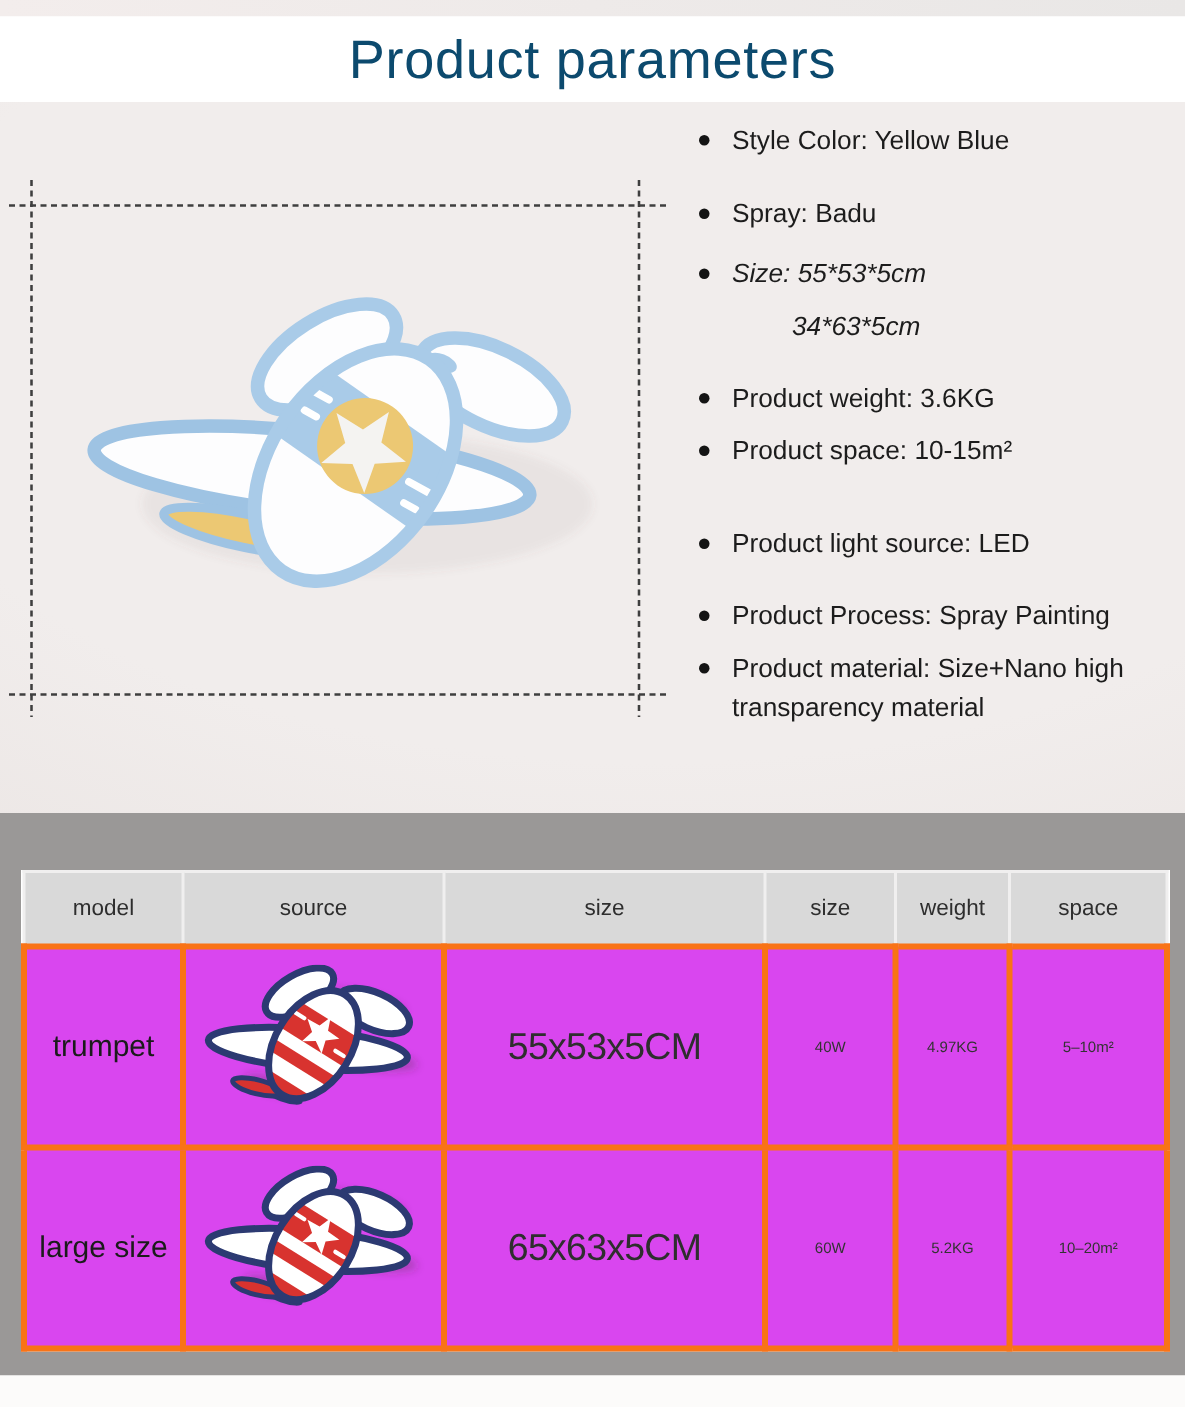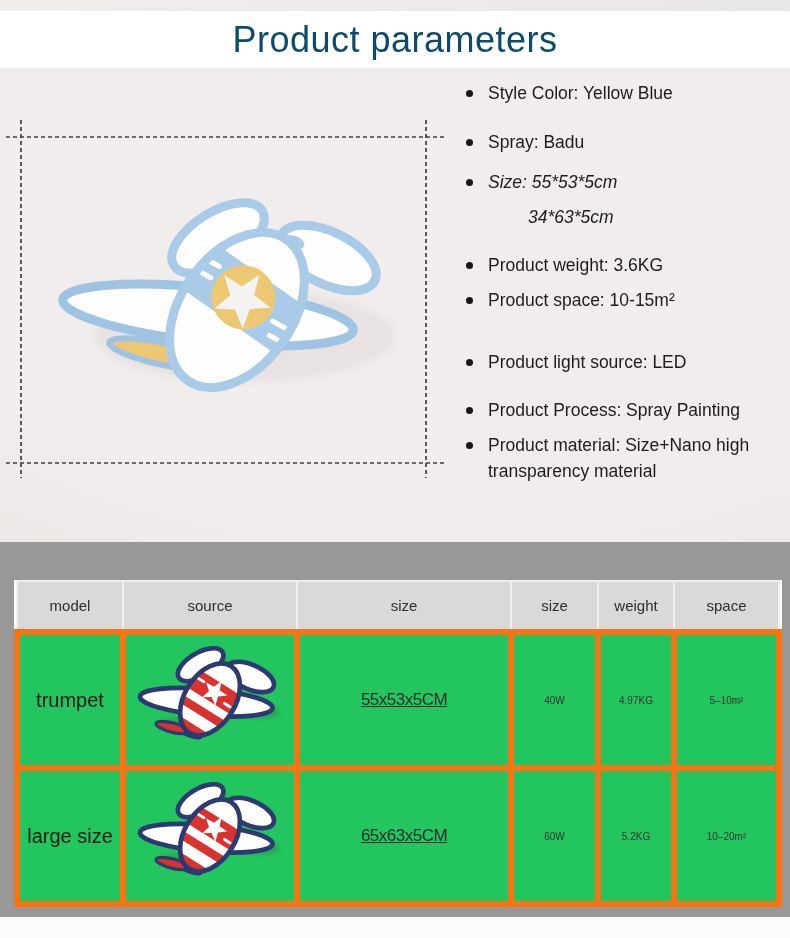--- a/index.html
+++ b/index.html
@@ -22,24 +22,24 @@
   .mb-a{margin-bottom:23px;} .mb-b{margin-bottom:14px;} .mb-c{margin-bottom:22px;font-style:italic;}
   .mb-d{margin-bottom:0;}  .mb-e{margin-bottom:9px;}  .mb-f{margin-bottom:36px;}
   .mb-g{margin-bottom:22px;} .mb-h{margin-bottom:9px;}
   .spec-sub{display:block;margin-top:9px;padding-left:40px;}
 
   .band{position:absolute;top:542px;left:0;width:790px;height:375px;background:#9a9897;}
   .spec-table{position:absolute;left:14px;top:38px;width:762px;border-collapse:collapse;
     background:#fff;table-layout:fixed;}
   .spec-table th{height:45px;background:#d9d9d9;border:2px solid #f0efef;
     font-weight:400;font-size:15px;color:#2e2e2e;}
-  .spec-table td{height:128px;background:#22c55e;border:6px solid #f97316;
+  .spec-table td{height:128px;background:#d946ef;border:4px solid #f97316;
     text-align:center;vertical-align:middle;color:#222;}
   td.c-model{font-size:20px;color:#1b1b1b;}
-  td.c-size{font-size:17px;color:#2e2e2e;letter-spacing:-.5px;text-decoration:underline;}
+  td.c-size{font-size:25px;color:#2e2e2e;letter-spacing:-.5px;}
   td.c-small{font-size:10px;color:#333;}
   .bottom-strip{position:absolute;top:917px;left:0;width:790px;height:21px;background:#fcfbfa;}
   .hidden-defs{position:absolute;width:0;height:0;overflow:hidden;}
 </style>
 </head>
 <body>
 
 <div class="page">
 
   <svg class="hidden-defs" aria-hidden="true">

